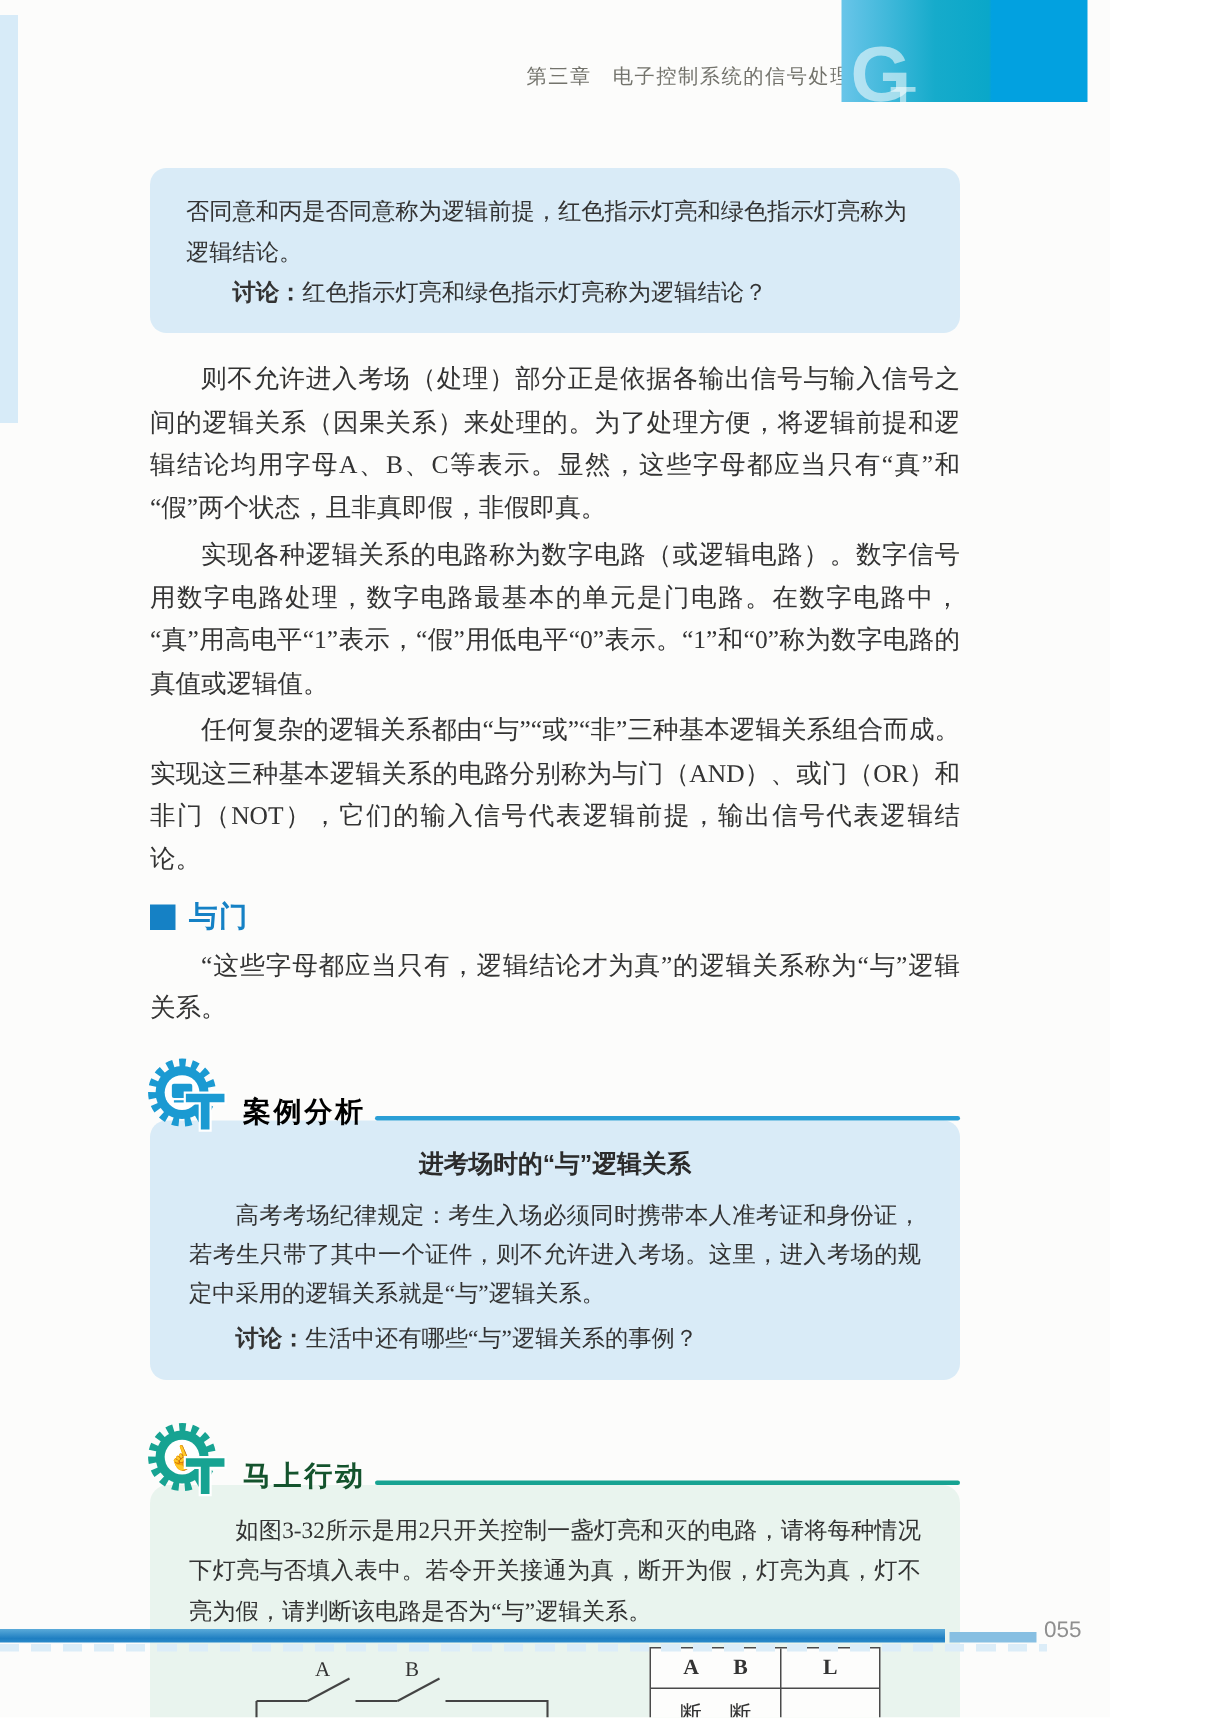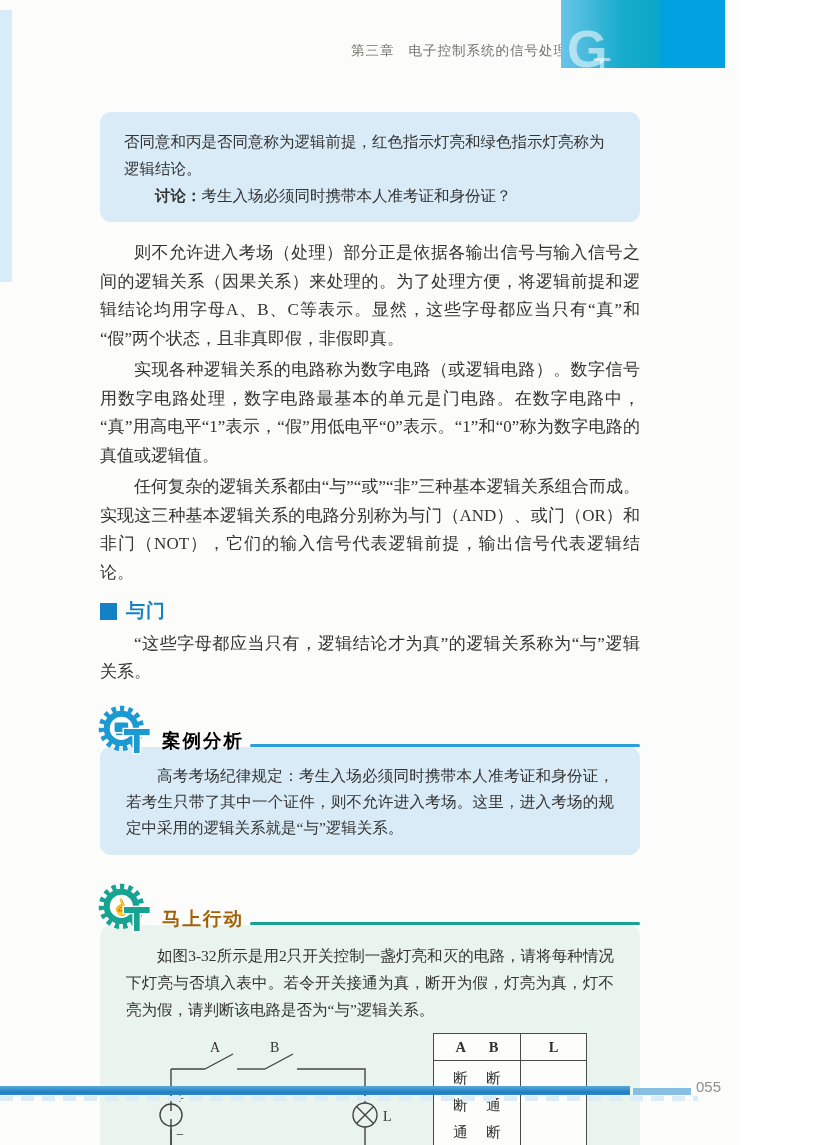--- a/index.html
+++ b/index.html
@@ -49,21 +49,21 @@
   .sec-lead { margin-top:6px; font-size:17px; line-height:28px; text-indent:2em; text-align:justify; }
 
   
   .feature-head { display:flex; align-items:flex-end; height:58px; position:relative; z-index:2; }
   .feature-head.case { margin-top:17px; }
   .feature-head.act { margin-top:26px; }
   .gear { width:58px; height:58px; margin-left:-4px; flex:0 0 auto; }
   .feature-label { font-family:"Liberation Sans","DejaVu Sans",sans-serif; font-weight:bold;
     font-size:18.5px; letter-spacing:2px; margin:0 6px 8px 8px; white-space:nowrap; }
   .feature-label.blue { color:#000000; }
-  .feature-label.teal { color:#a16207;text-align:right; }
+  .feature-label.teal { color:#14532d;text-align:right; }
   .feature-rule { flex:1; height:3px; border-radius:2px; margin-bottom:14px; }
   .feature-rule.blue { background:#2b9fd6; }
   .feature-rule.teal { background:#17a392; }
 
   .case-box { margin-top:-14px; padding:16px 26px 14px 26px; font-size:15.5px; line-height:26px; }
   .case-title { text-align:center; font-family:"Liberation Sans","DejaVu Sans",sans-serif;
     font-weight:bold; font-size:16.5px; margin-bottom:9px; color:#2b2b2b; }
   .case-box .para { text-indent:2em; text-align:justify; }
   .case-box .disc { text-indent:2em; margin-top:4px; }
 
@@ -110,21 +110,21 @@
     <div class="corner-block">
       <div class="corner-logo"><span class="g">G</span><span class="t">T</span></div>
     </div>
   </div>
 
   <div class="content">
 
     <div class="intro-box box-blue">
       <div>否同意和丙是否同意称为逻辑前提，红色指示灯亮和绿色指示灯亮称为逻辑结论。</div>
       <div class="indent">
-        <span class="blabel">讨论：</span><span>考生入场必须同时携带本人准考证和身份证？</span>
+        <span class="blabel">讨论：</span><span>红色指示灯亮和绿色指示灯亮称为逻辑结论？</span>
       </div>
     </div>
 
     <div class="bodytext">
       <p>则不允许进入考场（处理）部分正是依据各输出信号与输入信号之间的逻辑关系（因果关系）来处理的。为了处理方便，将逻辑前提和逻辑结论均用字母A、B、C等表示。显然，这些字母都应当只有“真”和“假”两个状态，且非真即假，非假即真。</p>
       <p>实现各种逻辑关系的电路称为数字电路（或逻辑电路）。数字信号用数字电路处理，数字电路最基本的单元是门电路。在数字电路中，“真”用高电平“1”表示，“假”用低电平“0”表示。“1”和“0”称为数字电路的真值或逻辑值。</p>
       <p>任何复杂的逻辑关系都由“与”“或”“非”三种基本逻辑关系组合而成。实现这三种基本逻辑关系的电路分别称为与门（AND）、或门（OR）和非门（NOT），它们的输入信号代表逻辑前提，输出信号代表逻辑结论。</p>
     </div>
 
     <div class="sec-head">
@@ -139,21 +139,25 @@
         <circle cx="28" cy="28" r="19.5" fill="#1b9ad2"></circle>
         <circle cx="28" cy="28" r="12.8" fill="#ffffff"></circle>
         <rect x="20.5" y="21.5" width="15" height="10.5" rx="1.5" fill="#1b9ad2"></rect>
         <line x1="22" y1="34.5" x2="34" y2="34.5" stroke="#1b9ad2" stroke-width="1.6"></line>
         <path d="M30,28 L60,28 L60,36 L49,36 L49,56 L41,56 L41,36 L30,36 Z" fill="#1b9ad2" stroke="#ffffff" stroke-width="1.6"></path>
       </svg>
       <span class="feature-label blue">案例分析</span>
       <div class="feature-rule blue"></div>
     </div>
     <div class="case-box box-blue">
+      <div class="case-title">进考场时的“与”逻辑关系</div>
       <div class="para">高考考场纪律规定：考生入场必须同时携带本人准考证和身份证，若考生只带了其中一个证件，则不允许进入考场。这里，进入考场的规定中采用的逻辑关系就是“与”逻辑关系。</div>
+      <div class="disc">
+        <span class="blabel">讨论：</span><span>生活中还有哪些“与”逻辑关系的事例？</span>
+      </div>
     </div>
 
     <div class="feature-head act">
       <svg class="gear" viewBox="0 0 64 64">
         <circle cx="28" cy="28" r="21" fill="none" stroke="#17a392" stroke-width="8" stroke-dasharray="4.6 4.2"></circle>
         <circle cx="28" cy="28" r="19.5" fill="#17a392"></circle>
         <circle cx="28" cy="28" r="12.8" fill="#ffffff"></circle>
         <text x="28" y="35" text-anchor="middle" font-size="17" fill="#17a392" transform="rotate(-22 28 29)">☝</text>
         <path d="M30,28 L60,28 L60,36 L49,36 L49,56 L41,56 L41,36 L30,36 Z" fill="#17a392" stroke="#ffffff" stroke-width="1.6"></path>
       </svg>

